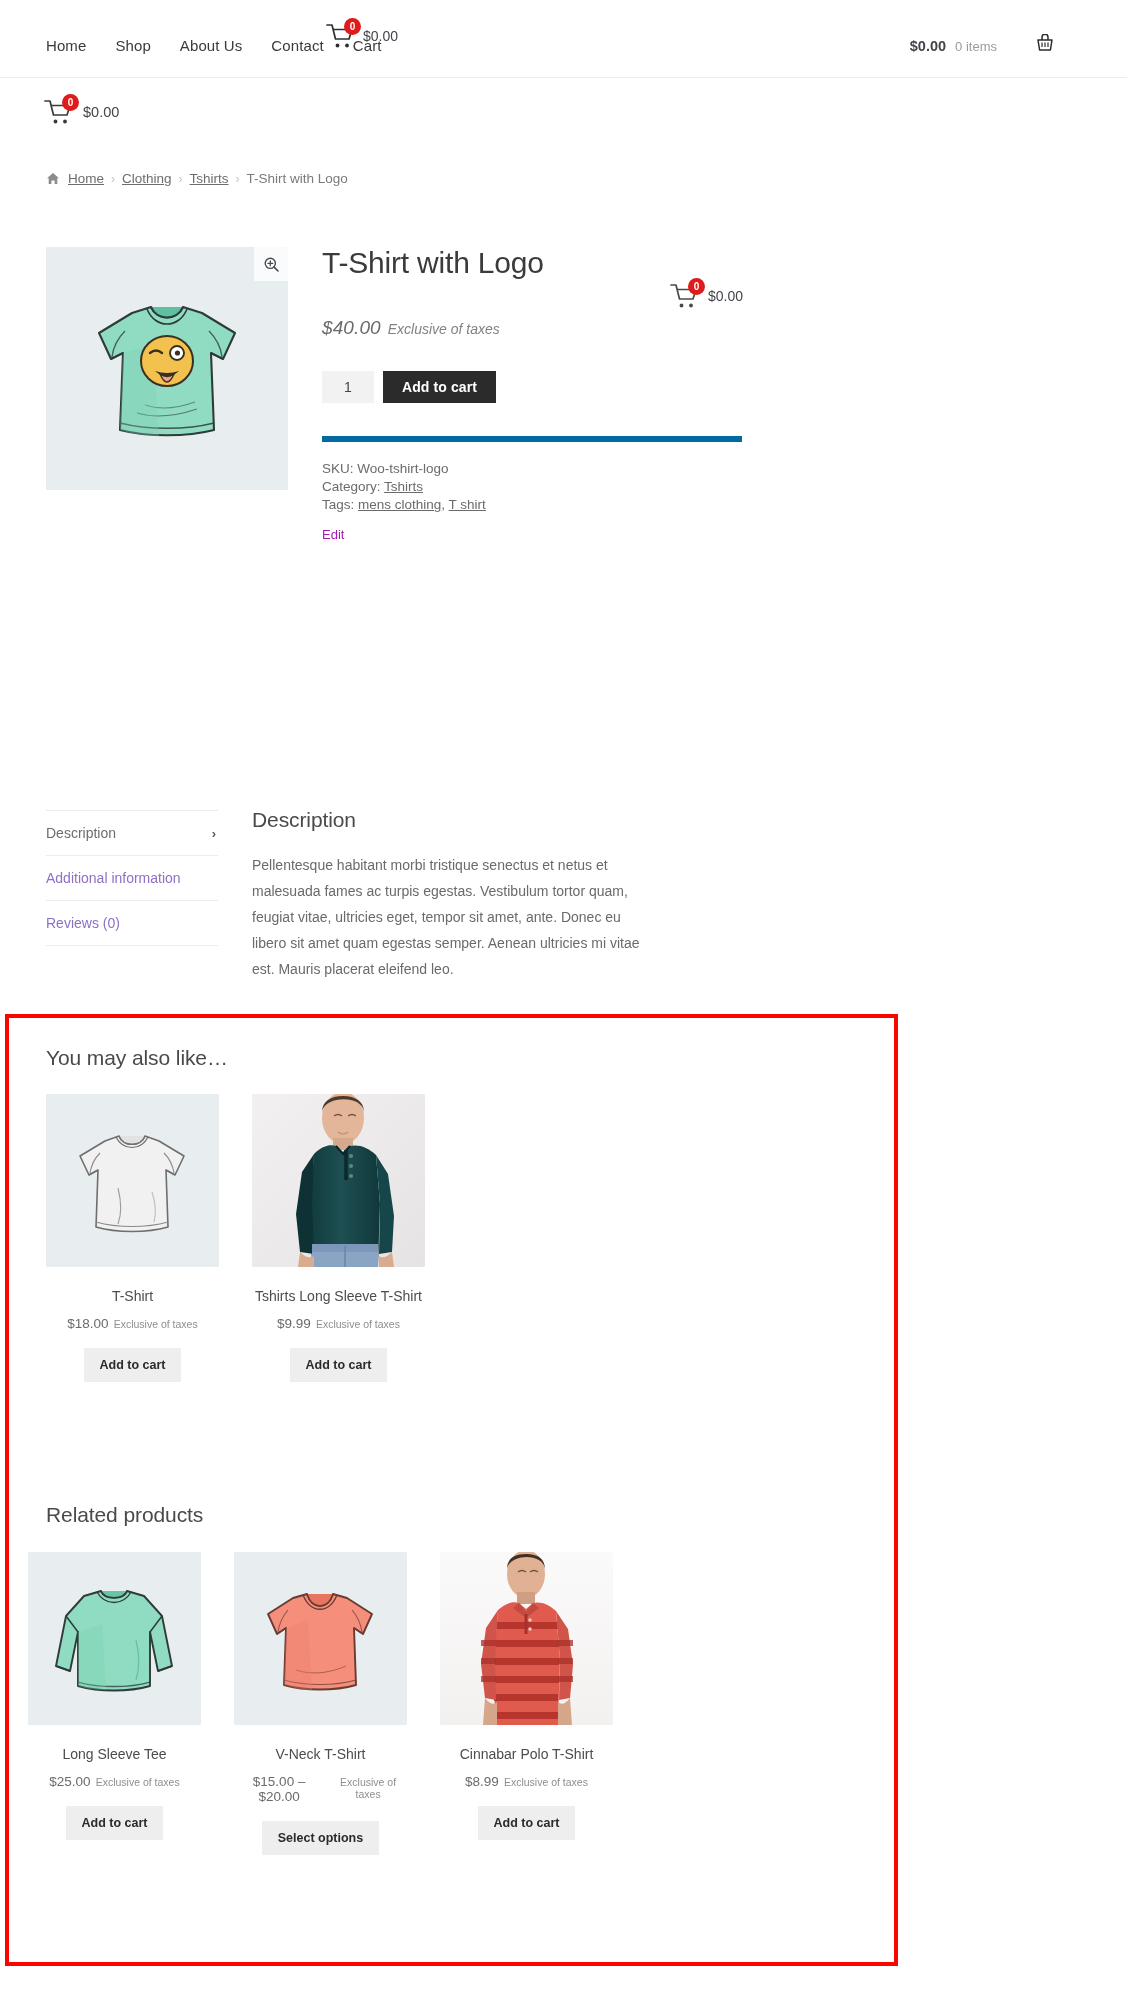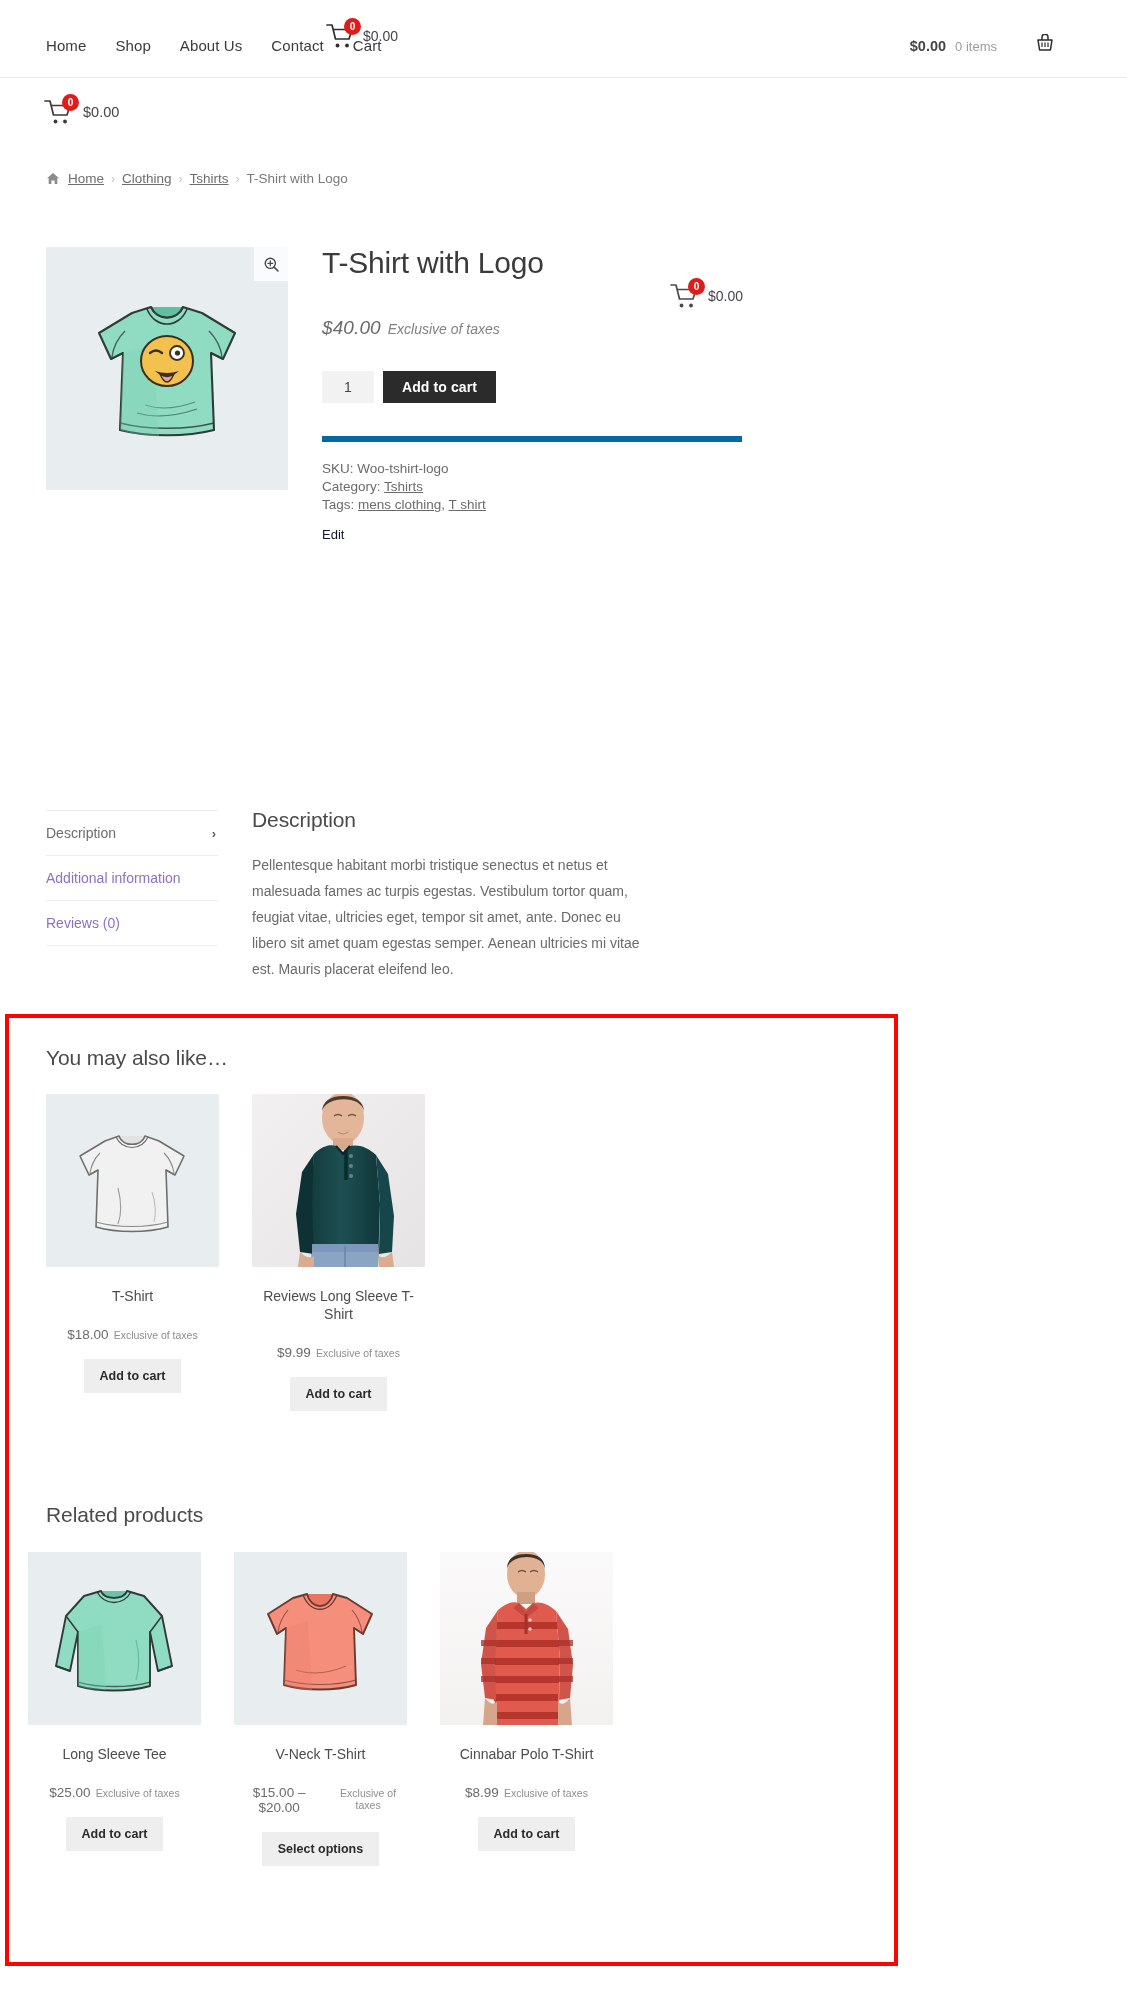--- a/index.html
+++ b/index.html
@@ -83,21 +83,21 @@
   }
   .addtocart-btn {
     height: 32px; padding: 0 19px; background: #2b2b2b; color: #fff;
     border: none; font-size: 14px; font-weight: 700; cursor: pointer;
     font-family: "Liberation Sans", sans-serif; letter-spacing: .1px;
   }
 
   .prod-meta { margin-top: 33px; padding-top: 18px; border-top: 6px solid #0369a1; }
   .meta-line { font-size: 13.5px; color: #6b6b6b; line-height: 17px; margin-bottom: 1px; }
   .meta-line a { color: #6b6b6b; text-decoration: underline; }
-  .edit-link { display:inline-block; margin-top: 13px; font-size: 13px; color: #0f172a; text-decoration: none; }
+  .edit-link { display:inline-block; margin-top: 13px; font-size: 13px; color: #a21caf; text-decoration: none; }
 
   
   .float-cart { position: absolute; left: 670px; top: 282px; display:flex; align-items:center; gap: 8px; }
 
   
   .tabs-nav { position: absolute; left: 46px; top: 810px; width: 172px; }
   .tab-item {
     display: flex; align-items: center; justify-content: space-between;
     border-bottom: 1px solid #ececec; padding: 14px 2px 14px 0;
     font-size: 14px; cursor: pointer;
@@ -128,21 +128,21 @@
   .pgrid { position: absolute; display: flex; gap: 33px; }
   .upsell-grid { left: 46px; top: 1094px; }
   .related-grid { left: 28px; top: 1552px; }
 
   .pcard { width: 173px; text-align: center; }
   .pcard-thumb {
     width: 173px; height: 173px; background: #e8eef0; border-radius: 2px; overflow: hidden;
     display: block; position: relative;
   }
   .pcard-title { margin-top: 20px; font-size: 14px; color: #4c4c4c; line-height: 18px; }
-  .pcard-price-row { margin-top: 22px; display: flex; align-items: baseline; justify-content: center; gap: 5px; }
+  .pcard-price-row { margin-top: 11px; display: flex; align-items: baseline; justify-content: center; gap: 5px; }
   .pcard-price { font-size: 13.5px; color: #6b6b6b; }
   .pcard-tax { font-size: 10.5px; color: #8e8e8e; }
   .pcard-btn {
     margin-top: 17px; display: inline-block; background: #eeeeee; color: #2b2b2b;
     border: none; font-size: 12.5px; font-weight: 700; padding: 10px 16px; cursor: pointer;
     font-family: "Liberation Sans", sans-serif;
   }
   svg { display: block; }
 </style>
 </head>
@@ -378,21 +378,21 @@
           <path d="M84 52 L91 60 L98 52" fill="none" stroke="#0a2628" stroke-width="2"></path>
 
           <path d="M60 150 L126 150 L126 173 L60 173 Z" fill="#8aa4c4"></path>
           <path d="M60 150 L126 150 L126 158 L60 158 Z" fill="#7c97ba"></path>
           <path d="M93 152 L93 173" stroke="#6c87ab" stroke-width="1.6"></path>
 
           <path d="M48 158 q8 8 14 4 L62 173 L46 173 Z" fill="#d9ab8f"></path>
           <path d="M140 158 q-8 8 -13 4 L127 173 L142 173 Z" fill="#d9ab8f"></path>
         </svg>
       </a>
-      <a class="pcard-title" href="#" style="text-decoration:none; display:block;">Reviews Long Sleeve T-Shirt</a>
+      <a class="pcard-title" href="#" style="text-decoration:none; display:block;">Tshirts Long Sleeve T-Shirt</a>
       <div class="pcard-price-row">
         <span class="pcard-price">$9.99</span>
         <span class="pcard-tax">Exclusive of taxes</span>
       </div>
       <button class="pcard-btn">Add to cart</button>
     </div>
   </div>
 
   <h2 class="section-heading related-heading">Related products</h2>
 

